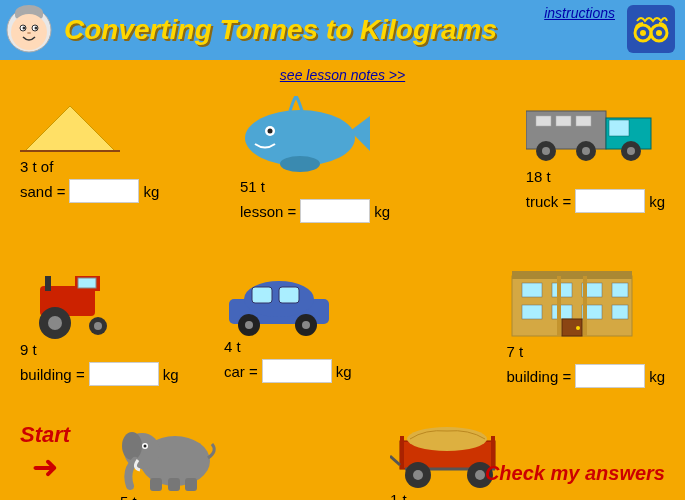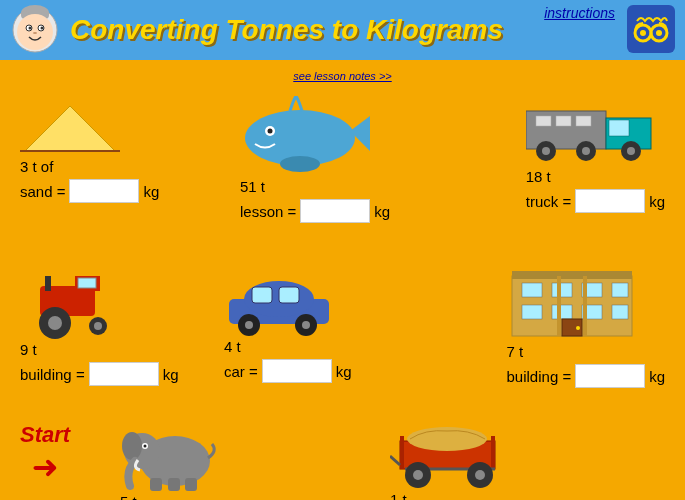--- a/index.html
+++ b/index.html
@@ -12,21 +12,21 @@
       position: relative;
     }
 
     
     #header {
       background: #4BA3E3;
       width: 100%;
       height: 60px;
       display: flex;
       align-items: center;
-      padding: 0 10px;
+      padding: 0 4px;
       position: relative;
     }
 
     #mascot {
       width: 50px;
       height: 50px;
       margin-right: 10px;
     }
 
     #title {
@@ -167,21 +167,21 @@
     <line x1="24" y1="28" x2="24" y2="26" stroke="#FFD700" stroke-width="2"></line>
 
     <circle cx="16" cy="28" r="3" fill="#FFD700"></circle>
     <circle cx="32" cy="28" r="3" fill="#FFD700"></circle>
 
     <path d="M10 16 Q14 10 18 16 Q22 10 26 16 Q30 10 34 16 Q38 10 40 16" stroke="#FFD700" stroke-width="2" fill="none"></path>
   </svg>
 </div>
 
 <div id="lesson-notes-bar" style="text-align:center; padding:6px 0 2px 0;">
-  <span style="font-size:11px; color:#0000AA; cursor:pointer; text-decoration:underline; font-style:italic;">see lesson notes &gt;&gt;</span>
+  <span style="font-size:14px; color:#0000AA; cursor:pointer; text-decoration:underline; font-style:italic;">see lesson notes &gt;&gt;</span>
 </div>
 
 <div id="content" style="position:relative; width:685px; height:420px;">
 
   <div class="item-group" style="left:20px; top:15px;">
 
     <svg class="illus" width="100" height="55" viewBox="0 0 100 55">
 
       <polygon points="50,5 95,50 5,50" fill="#FFE066" stroke="#CC9900" stroke-width="1"></polygon>
 
@@ -382,14 +382,17 @@
     </svg>
     <div class="item-label">1 t</div>
 
   </div>
 
   <div id="start-section">
     <span id="start-label" style="font-size:22px; font-weight:bold; color:#CC0000; font-style:italic;">Start</span>
     <span style="font-size:32px; color:#CC0000; cursor:pointer; display:block;">➜</span>
   </div>
 
+  <div id="check-section" style="position: absolute; bottom: 20px; right: 20px;">
+    <span style="font-size:20px; font-weight:bold; color:#CC0000; font-style:italic; cursor:pointer; display:block; text-align:center; line-height:1.3;">Check my answers</span>
+  </div>
 
 </div>
 
 </body></html>

